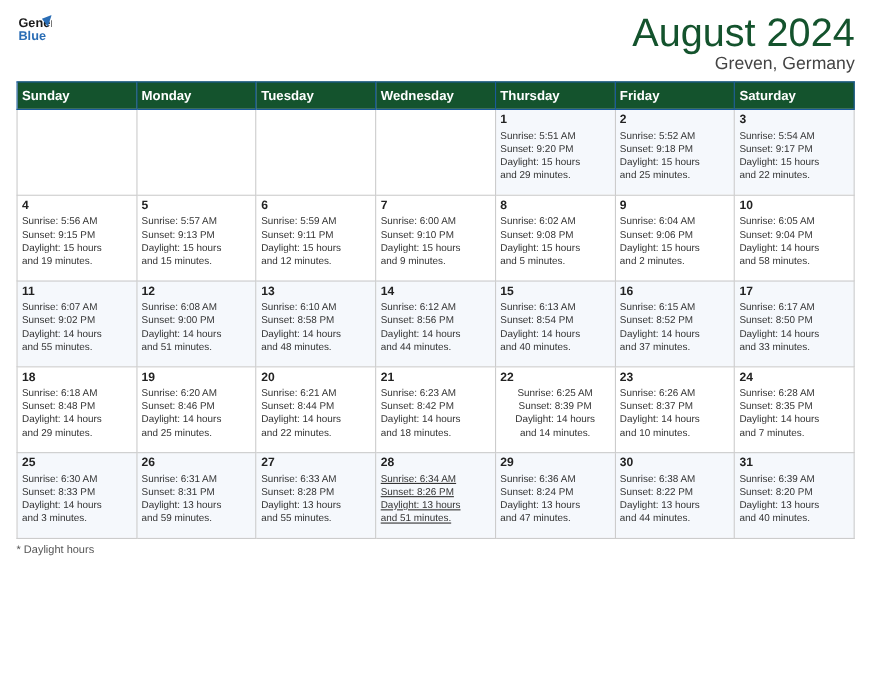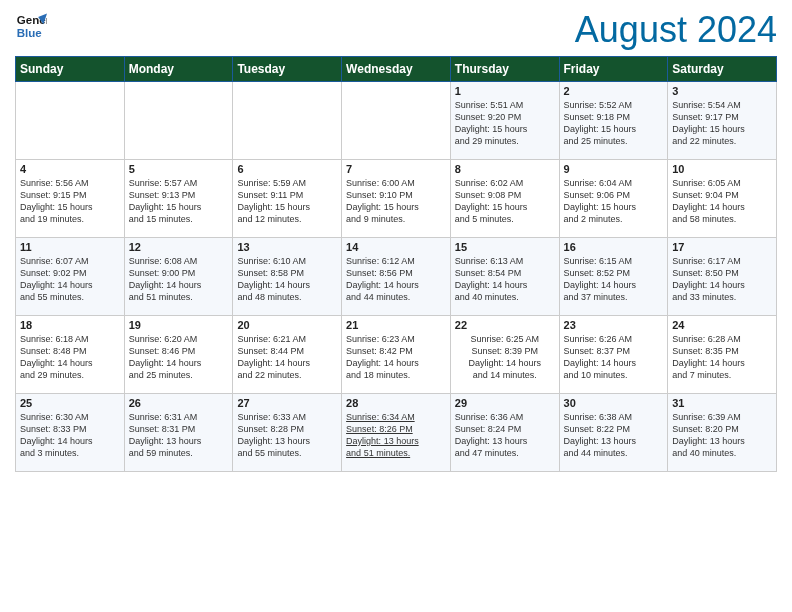--- a/index.html
+++ b/index.html
@@ -29,21 +29,21 @@
     .logo-icon {
       width: 32px;
       height: 32px;
     }
     .title-block {
       text-align: right;
     }
     .month-title {
       font-size: 36px;
       font-weight: normal;
-      color: #0369a1;
+      color: #14532d;
       line-height: 1.1;
     }
     .location {
       font-size: 16px;
       color: #444;
     }
     table {
       width: 100%;
       border-collapse: collapse;
       table-layout: fixed;
@@ -97,20 +97,21 @@
   <div class="header">
     <div class="logo">
       <svg class="logo-icon" viewBox="0 0 36 36">
         <text x="2" y="16" font-size="13" font-weight="bold" fill="#1a1a1a" font-family="Arial">General</text>
         <text x="2" y="30" font-size="13" font-weight="bold" fill="#2a6db5" font-family="Arial">Blue</text>
         <polygon points="26,8 36,4 32,16" fill="#2a6db5"></polygon>
       </svg>
     </div>
     <div class="title-block">
       <div class="month-title">August 2024</div>
+      <div class="location">Greven, Germany</div>
     </div>
   </div>
 
   <table>
     <thead>
       <tr>
       <th>Sunday</th>
           <th>Monday</th>
           <th>Tuesday</th>
           <th>Wednesday</th>
@@ -347,13 +348,16 @@
             <span class="day-num">31</span>
             <div class="day-info" style="white-space: pre-line;">Sunrise: 6:39 AM
 Sunset: 8:20 PM
 Daylight: 13 hours
 and 40 minutes.</div>
           </td>
         </tr>
       </tbody>
   </table>
 
+  <div class="footer-note">
+    * <span>Daylight hours</span>
+  </div>
 </div>
 
 </body></html>

